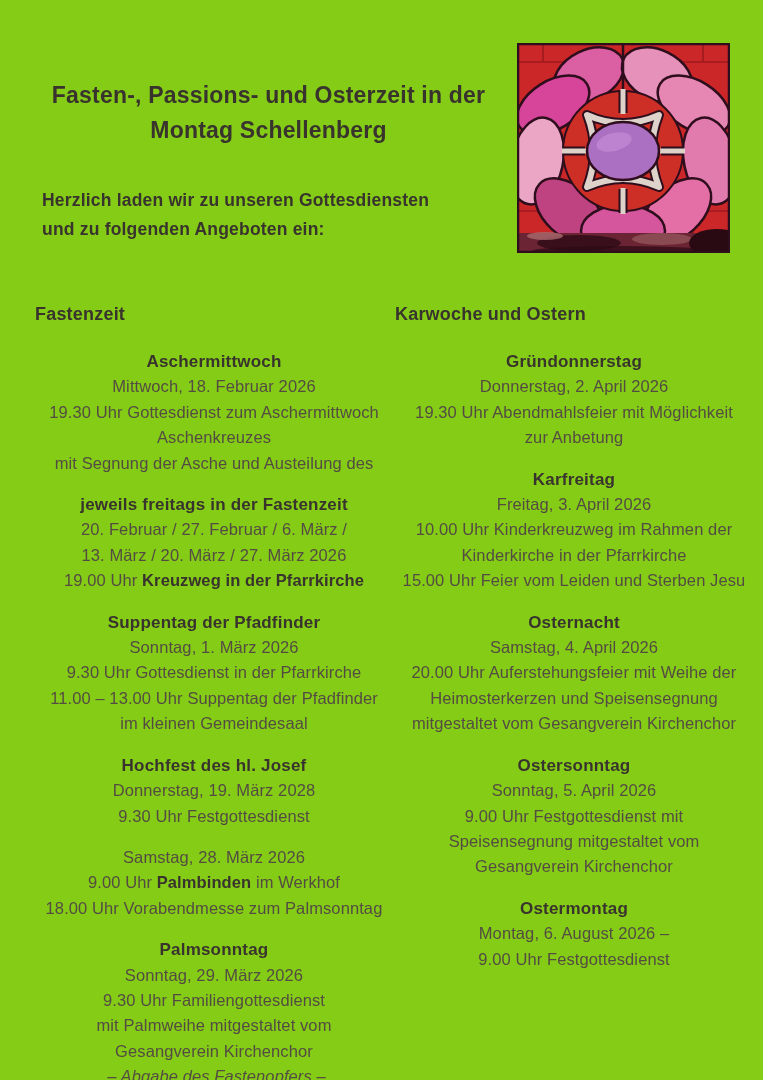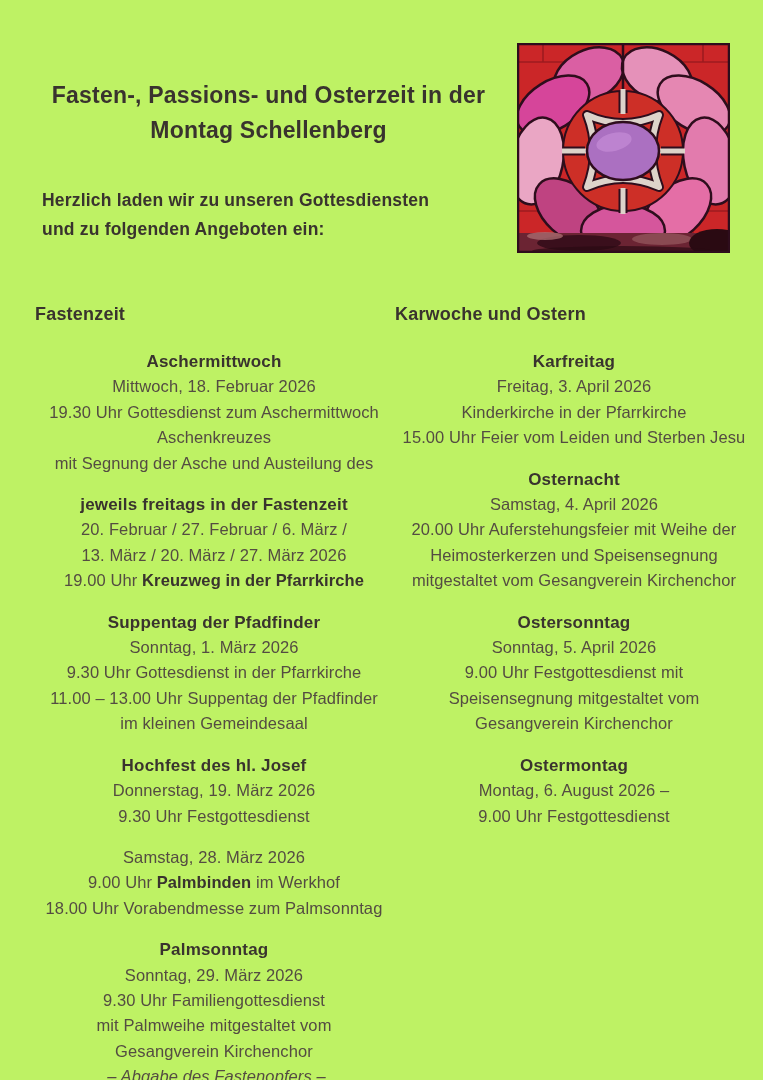--- a/index.html
+++ b/index.html
@@ -1,19 +1,19 @@
 <!DOCTYPE html>
 <html><head>
 <meta charset="utf-8">
 <style>
   html,body{margin:0;padding:0;background:#ffffff;}
   .page{
     position:relative;
     width:763px;height:1080px;
-    background:#bef264;
+    background:#84cc16;
     font-family:"Liberation Sans", sans-serif;
     overflow:hidden;
   }
   .title{
     position:absolute;left:25px;top:78px;width:487px;
     text-align:center;
     font-weight:bold;font-size:23px;line-height:35px;
     color:#39332e;letter-spacing:0.2px;
   }
   .intro{
@@ -138,43 +138,50 @@
       </div>
       <div class="section">
         <div class="event-title">Suppentag der Pfadfinder</div>
         <div class="line"><span>Sonntag, 1. März 2026</span></div>
         <div class="line"><span>9.30 Uhr Gottesdienst in der Pfarrkirche</span></div>
         <div class="line"><span>11.00 – 13.00 Uhr Suppentag der Pfadfinder</span></div>
         <div class="line"><span>im kleinen Gemeindesaal</span></div>
       </div>
       <div class="section">
         <div class="event-title">Hochfest des hl. Josef</div>
-        <div class="line"><span>Donnerstag, 19. März 2026</span></div>
+        <div class="line"><span>Donnerstag, 19. März 2028</span></div>
         <div class="line"><span>9.30 Uhr Festgottesdienst</span></div>
       </div>
       <div class="section">
         <div class="line"><span>Samstag, 28. März 2026</span></div>
         <div class="line"><span>9.00 Uhr </span><span class="b">Palmbinden</span><span> im Werkhof</span></div>
         <div class="line"><span>18.00 Uhr Vorabendmesse zum Palmsonntag</span></div>
       </div>
       <div class="section">
         <div class="event-title">Palmsonntag</div>
         <div class="line"><span>Sonntag, 29. März 2026</span></div>
         <div class="line"><span>9.30 Uhr Familiengottesdienst</span></div>
         <div class="line"><span>mit Palmweihe mitgestaltet vom</span></div>
         <div class="line"><span>Gesangverein Kirchenchor</span></div>
         <div class="line"><span class="i">– Abgabe des Fastenopfers –</span></div>
       </div>
     </div>
 
   <div class="col col-right" id="col-1">
     <div class="col-heading">Karwoche und Ostern</div>
+  <div class="section">
+        <div class="event-title">Gründonnerstag</div>
+        <div class="line"><span>Donnerstag, 2. April 2026</span></div>
+        <div class="line"><span>19.30 Uhr Abendmahlsfeier mit Möglichkeit</span></div>
+        <div class="line"><span>zur Anbetung</span></div>
+      </div>
       <div class="section">
         <div class="event-title">Karfreitag</div>
         <div class="line"><span>Freitag, 3. April 2026</span></div>
+        <div class="line"><span>10.00 Uhr Kinderkreuzweg im Rahmen der</span></div>
         <div class="line"><span>Kinderkirche in der Pfarrkirche</span></div>
         <div class="line"><span>15.00 Uhr Feier vom Leiden und Sterben Jesu</span></div>
       </div>
       <div class="section">
         <div class="event-title">Osternacht</div>
         <div class="line"><span>Samstag, 4. April 2026</span></div>
         <div class="line"><span>20.00 Uhr Auferstehungsfeier mit Weihe der</span></div>
         <div class="line"><span>Heimosterkerzen und Speisensegnung</span></div>
         <div class="line"><span>mitgestaltet vom Gesangverein Kirchenchor</span></div>
       </div>

